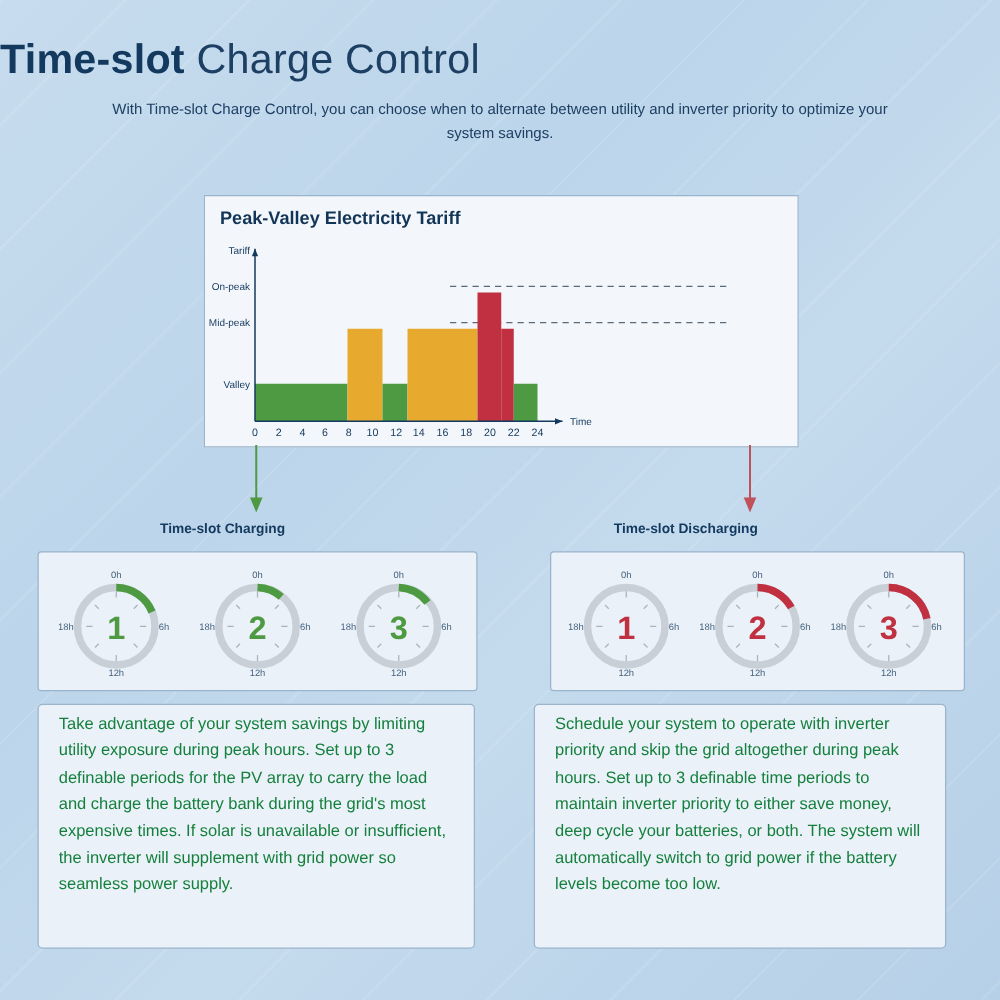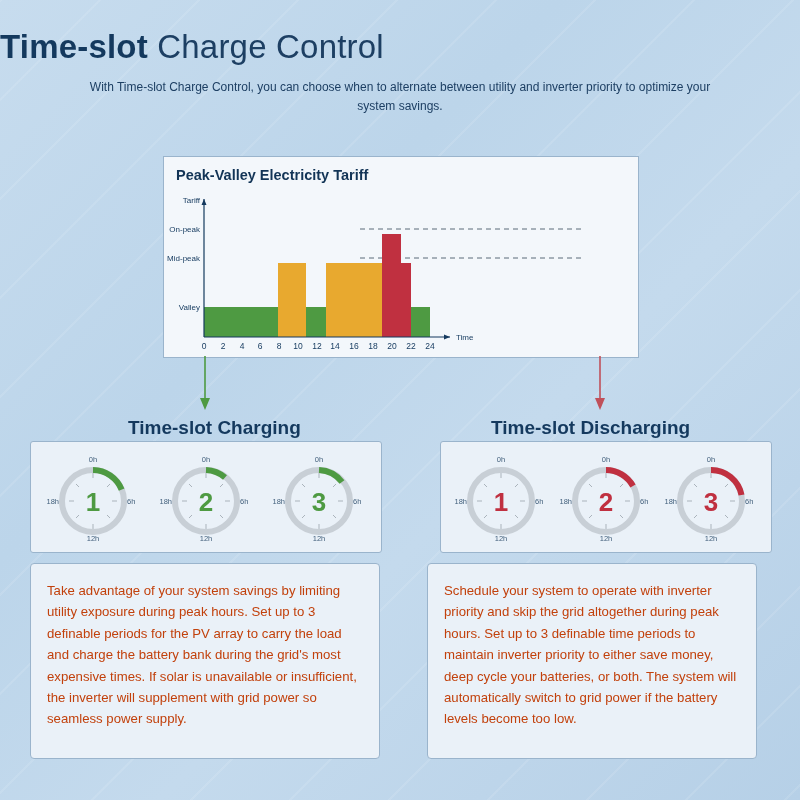--- a/index.html
+++ b/index.html
@@ -38,42 +38,42 @@
     position:absolute;top:10px;left:0;width:100%;
     font-size:14.5px;font-weight:bold;color:#123456;margin-left:12px;
   }
   .plot{position:absolute;left:0;top:0;width:474px;height:200px;}
   .axis-label{font-size:8px;fill:#14395e;}
   .tick-label{font-size:8px;fill:#14395e;}
   .cat-label{font-size:8.5px;fill:#14395e;}
 
   
   .sec-title{
-    position:absolute;font-size:19px;font-weight:bold;color:#14395e;
+    position:absolute;font-size:11px;font-weight:bold;color:#14395e;
   }
   #charging-title{left:128px;top:417px;}
   #discharging-title{left:491px;top:417px;}
 
   
   .dial-panel{
     position:absolute;top:441px;height:110px;
     background:#eaf1f8;border:1px solid #9ab4cc;border-radius:3px;
   }
   #charging-panel{left:30px;width:350px;}
   #discharging-panel{left:440px;width:330px;}
   .dial{position:absolute;top:9px;width:92px;height:92px;}
   .dial-num{font-size:26px;font-weight:bold;}
   .dial-tl{font-size:7.5px;fill:#44617d;}
 
   
   .text-card{
     position:absolute;top:563px;
     background:#eaf1f8;border:1px solid #9ab4cc;border-radius:4px;
-    font-size:13.2px;line-height:1.62;color:#c2410c;
-    padding:16px 16px;box-sizing:border-box;
+    font-size:13.2px;line-height:1.62;color:#15803d;
+    padding:4px 16px;box-sizing:border-box;
   }
   #charging-text{left:30px;width:350px;height:196px;}
   #discharging-text{left:427px;width:330px;height:196px;}
 </style>
 </head>
 <body>
 
 <div class="wrap">
 
   <h1 class="title">

